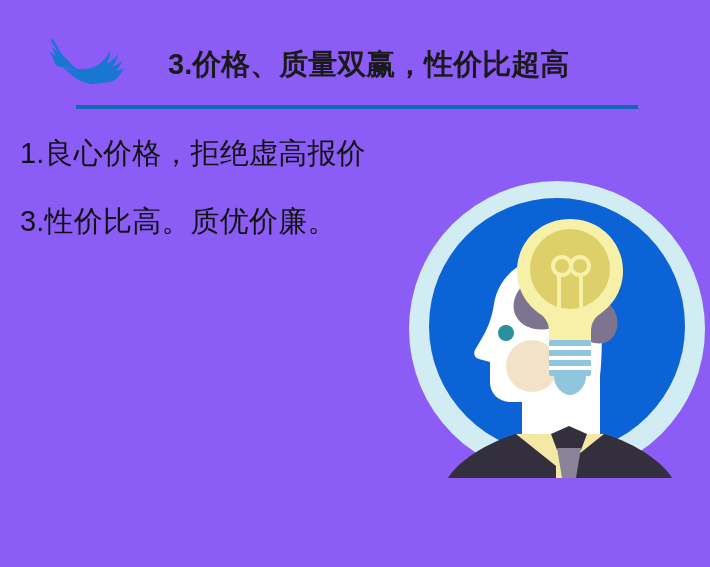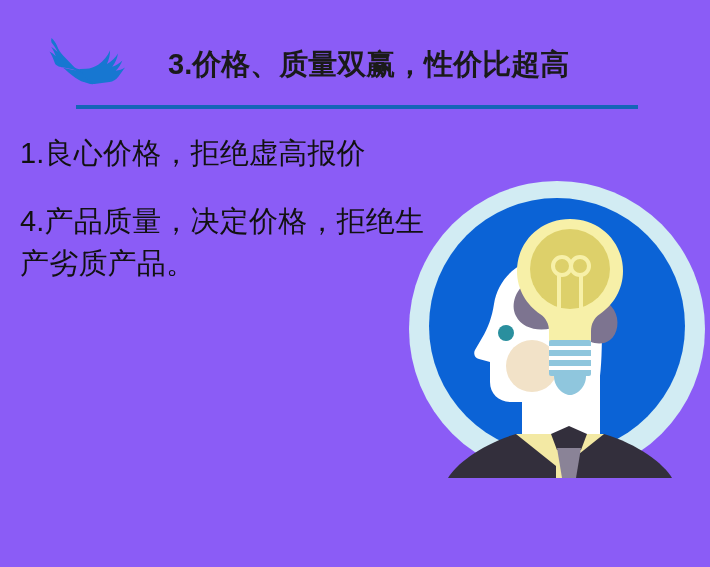--- a/index.html
+++ b/index.html
@@ -96,21 +96,21 @@
       </svg>
     </div>
 
     <div id="slide-title">3.价格、质量双赢，性价比超高</div>
 
     <div id="title-divider"></div>
   </div>
 
   <div id="body-list">
     <p class="body-item">1.良心价格，拒绝虚高报价</p>
-    <p class="body-item">4.产品质量，决定价格，拒绝生产劣质产品。</p>
+    <p class="body-item">3.性价比高。质优价廉。</p>
   </div>
 
   <div id="illustration">
     <svg viewBox="0 0 306 306" width="306" height="306" aria-hidden="true">
 
       <circle cx="153" cy="153" r="148" fill="#d2ecf3"></circle>
 
       <circle cx="153" cy="150" r="128" fill="#0b63d6"></circle>
 
       <clipPath id="clipBottom">

